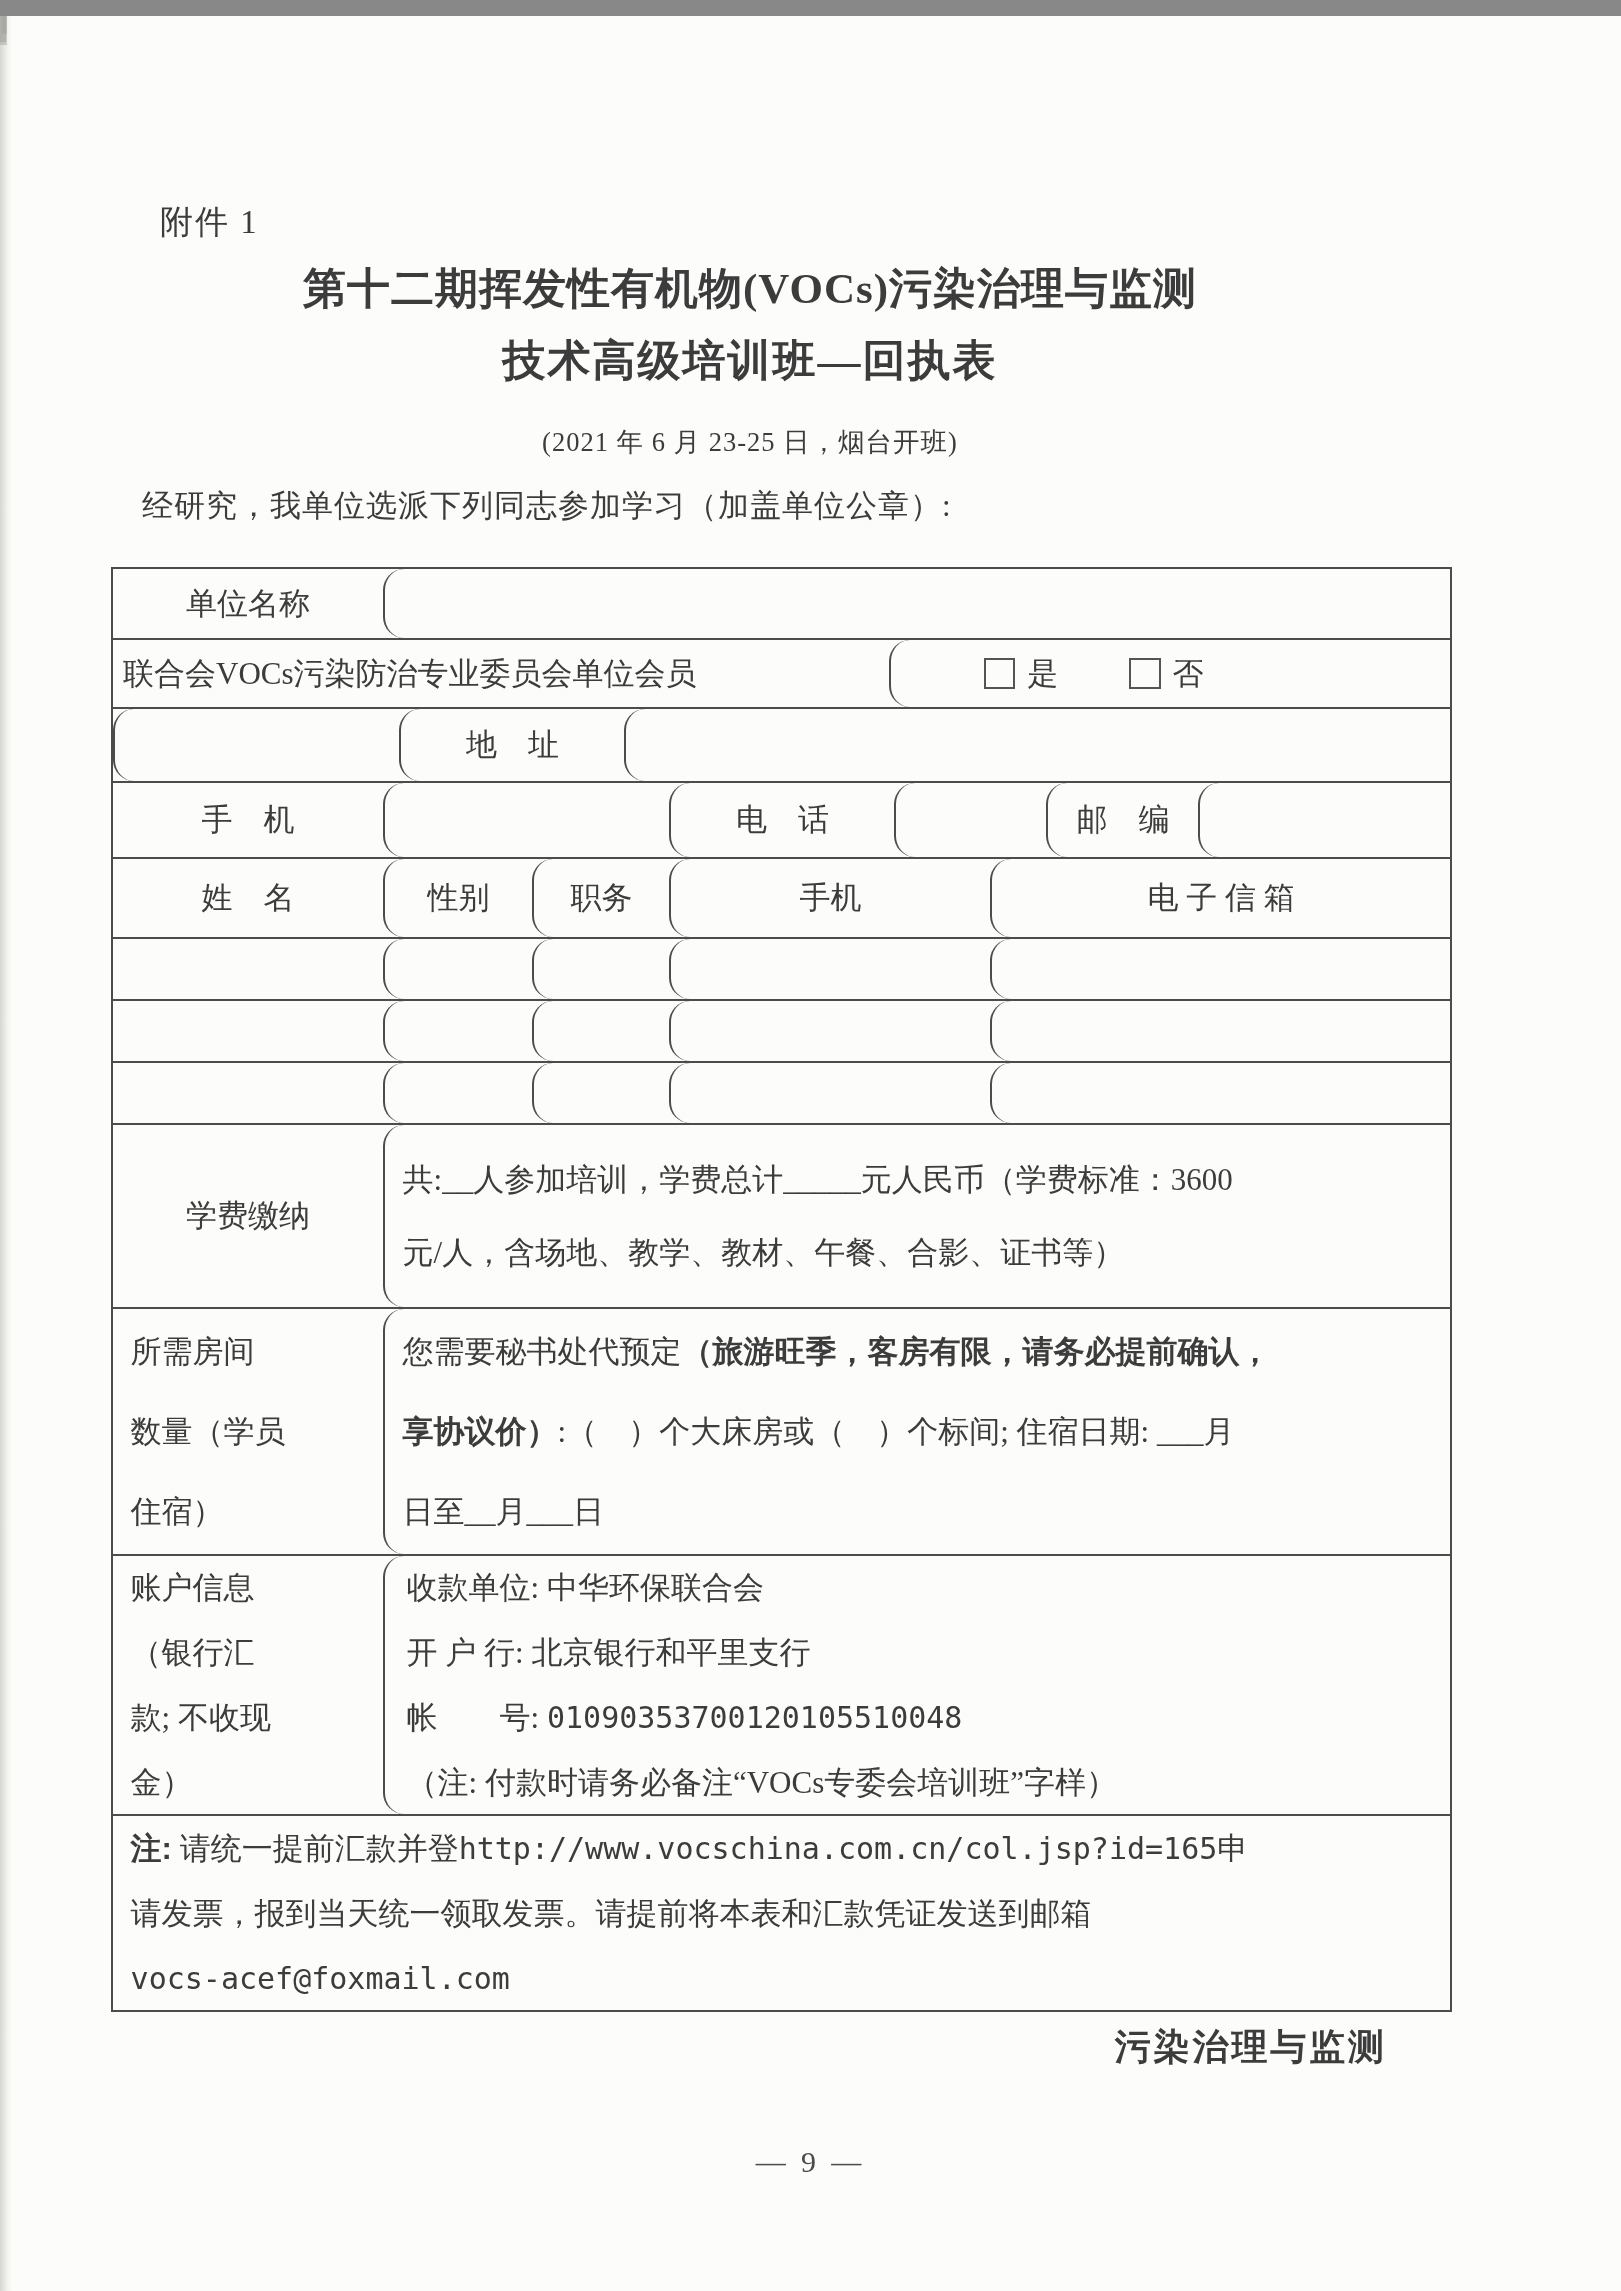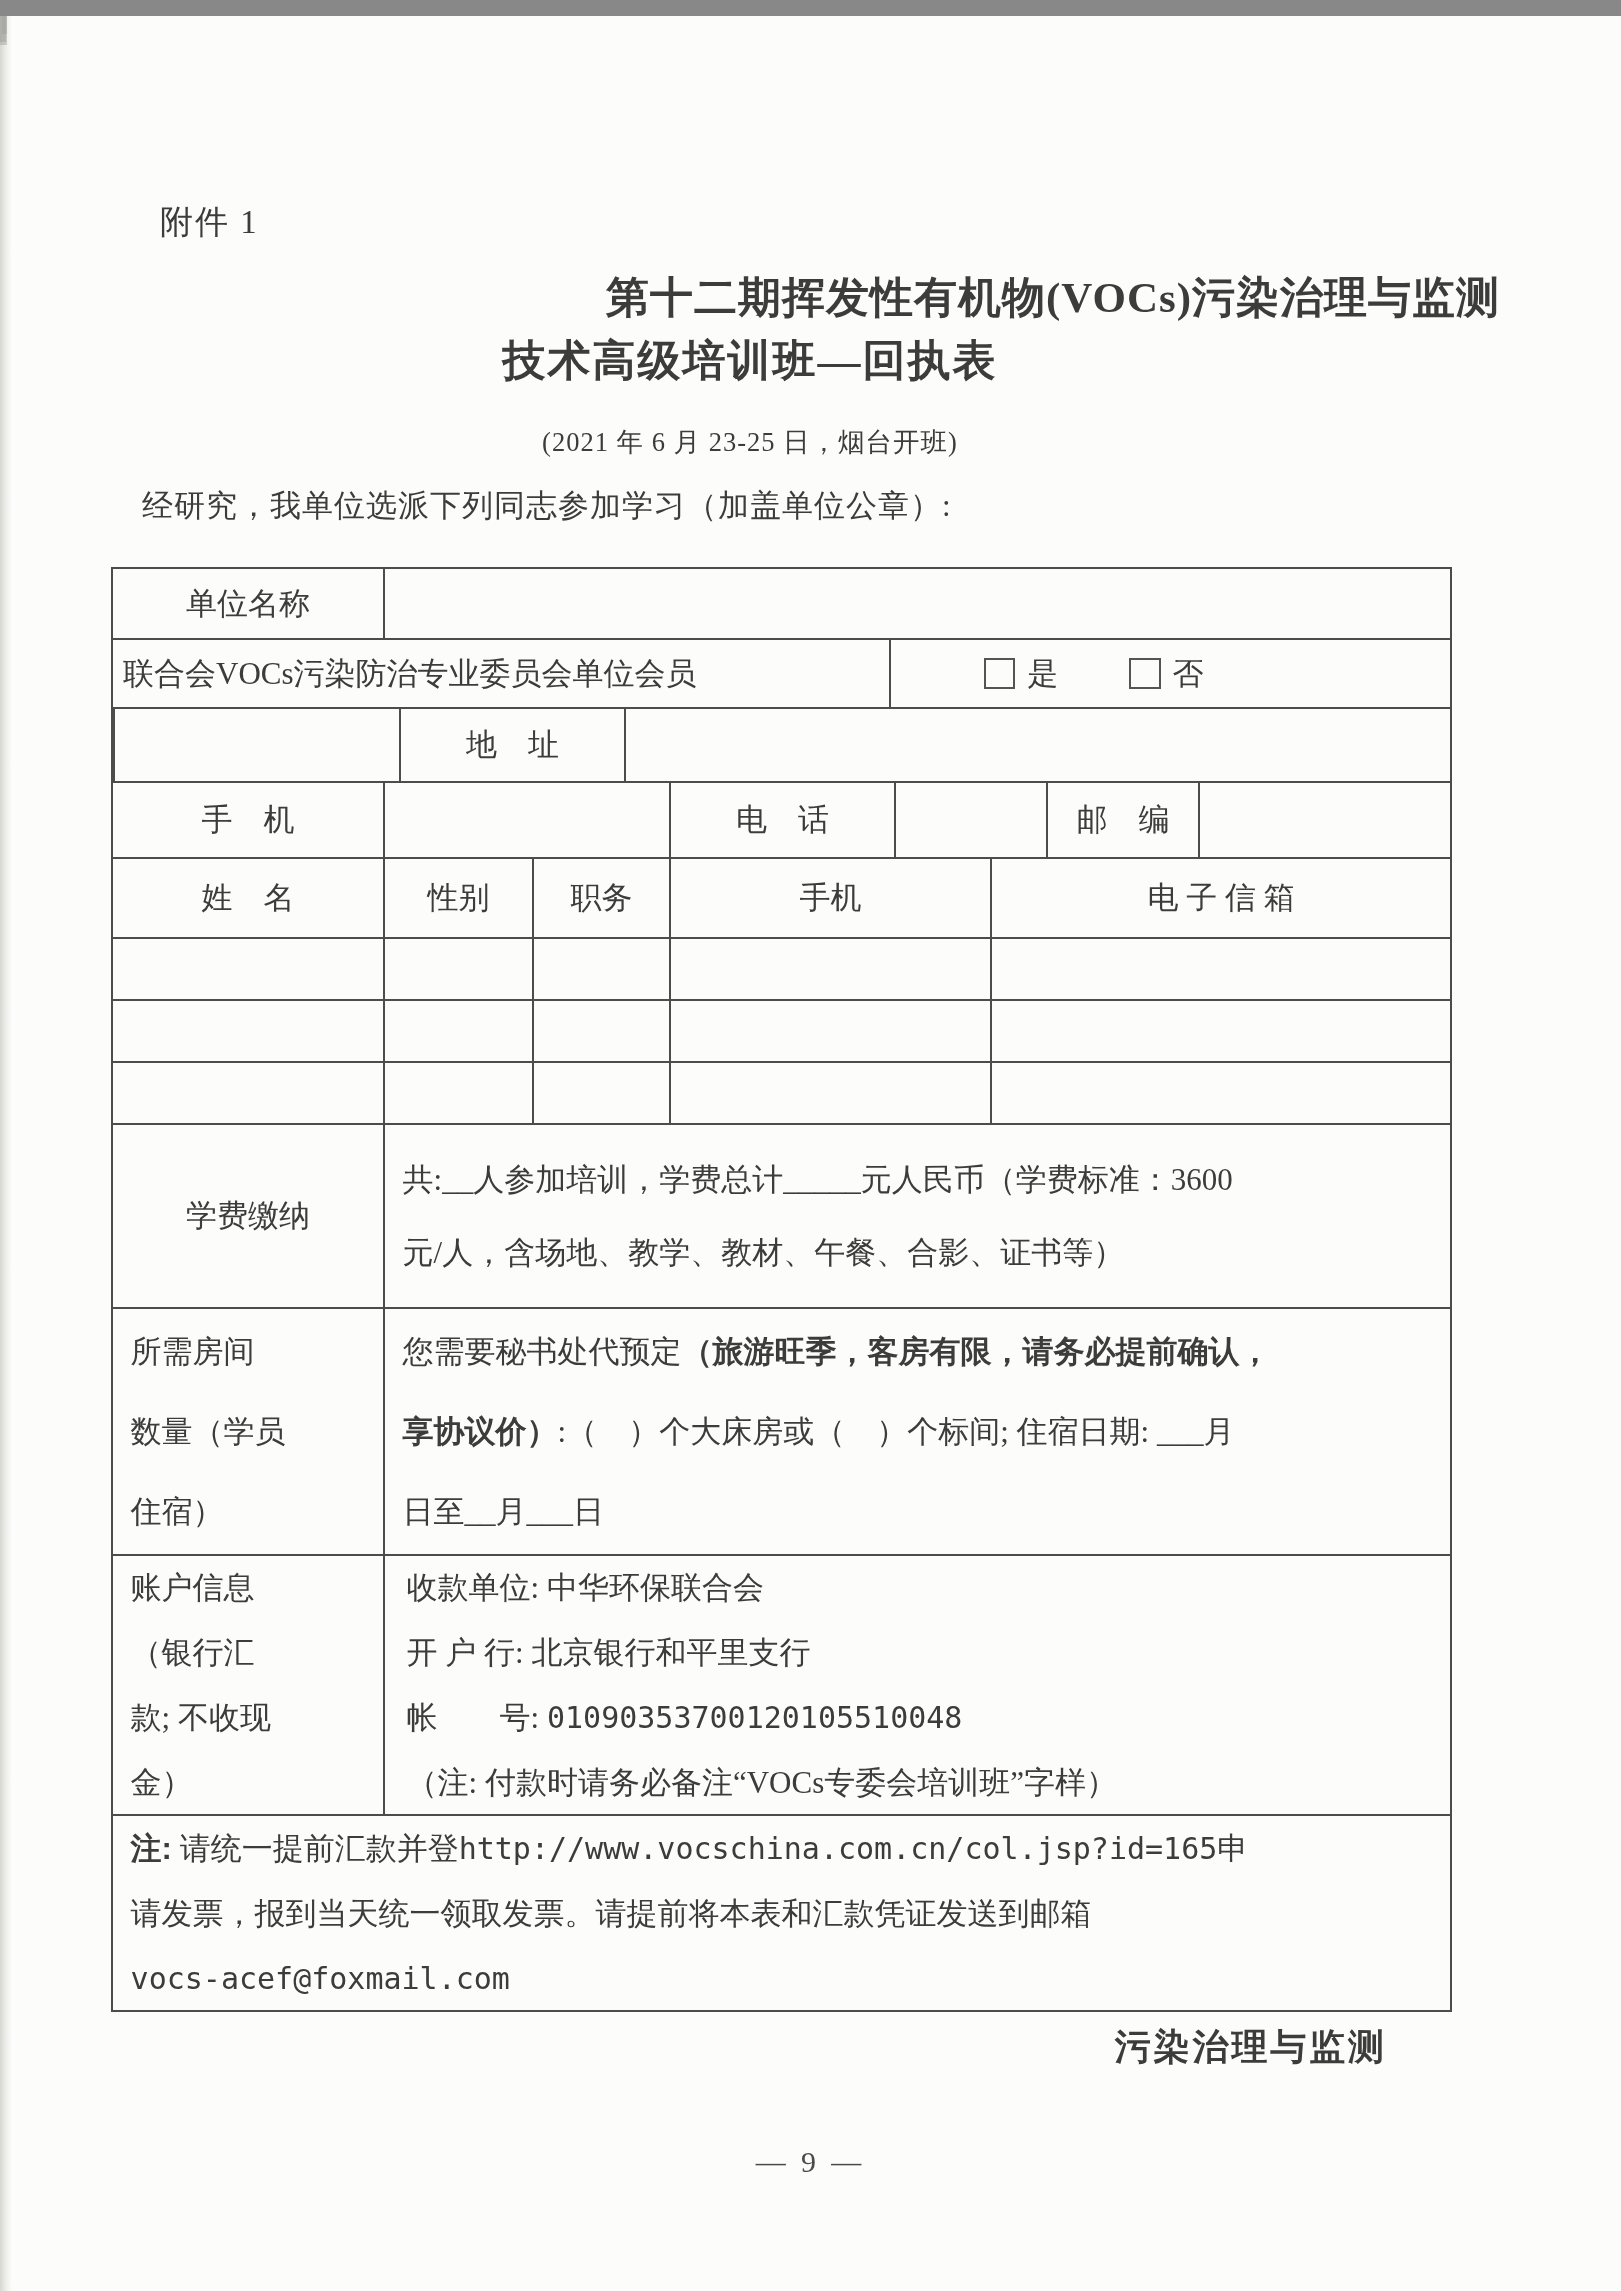--- a/index.html
+++ b/index.html
@@ -14,31 +14,31 @@
   }
   
   .scan-band{position:absolute;left:0;top:0;bottom:0;width:11.8px;
     background:linear-gradient(to right,#d6d6d2,#efefec 55%,rgba(252,252,250,0));}
   .smudge{position:absolute;background:#9d9d99;opacity:.45;}
   .s1{left:0;top:300;width:5.9px;height:25.5px;}
   .s2{left:2px;top:980;width:4.9px;height:17.6px;}
   .s3{left:0;top:2120;width:6.9px;height:29px;}
 
   .attachment{position:absolute;left:160px;top:184px;font-size:33px;letter-spacing:2px;}
-  .title1{position:absolute;left:0;width:1500px;top:253px;font-size:43px;font-weight:bold;letter-spacing:1px;text-align:right;}
+  .title1{position:absolute;left:0;width:1500px;top:244px;font-size:43px;font-weight:bold;letter-spacing:1px;text-align:center;}
   .title2{position:absolute;left:0;width:1500px;top:316px;font-size:43px;font-weight:bold;letter-spacing:2px;text-align:center;}
   .subtitle{position:absolute;left:0;width:1500px;top:408px;font-size:26.5px;text-align:center;letter-spacing:1px;}
   .intro{position:absolute;left:142px;top:469px;font-size:31px;letter-spacing:1px;font-family:Liberation Serif, serif;}
 
   
   .ftable{position:absolute;left:111px;top:551px;width:1337px;border:2px solid #4c4c4c;background:transparent;}
   .frow{display:flex;border-top:2px solid #4c4c4c;box-sizing:border-box;align-items:stretch;}
   .frow.first{border-top:none;}
   .frow.thick{border-top-width:2.9px;}
-  .fcell{border-left:2px solid #4c4c4c;box-sizing:border-box;display:flex;align-items:center;font-size:31px;min-width:0;}
+  .fcell{border-left:2px solid #4c4c4c;box-sizing:border-box;display:flex;align-items:center;font-size:31px;min-width:0;border-radius:21px;}
   .fcell.nl{border-left:none;}
   .center{justify-content:center;text-align:center;}
   .h70{height:69px}.h75{height:74px}.h78{height:76px}.h82{height:80px}.h63{height:62px}
   .h188{height:184px}.h252{height:247px}.h265{height:260px}.h200{height:196px}
 
   .c275{flex:0 0 270px}.c292{flex:0 0 286px}.c230{flex:0 0 225px}
   .c155{flex:0 0 152px}.c152{flex:0 0 149px}.c140{flex:0 0 137px}.c327{flex:0 0 321px}
   .c792{flex:0 0 776px}.crest{flex:1 1 auto}
 
   .pad{padding-left:17.6px;padding-right:13.7px;}

